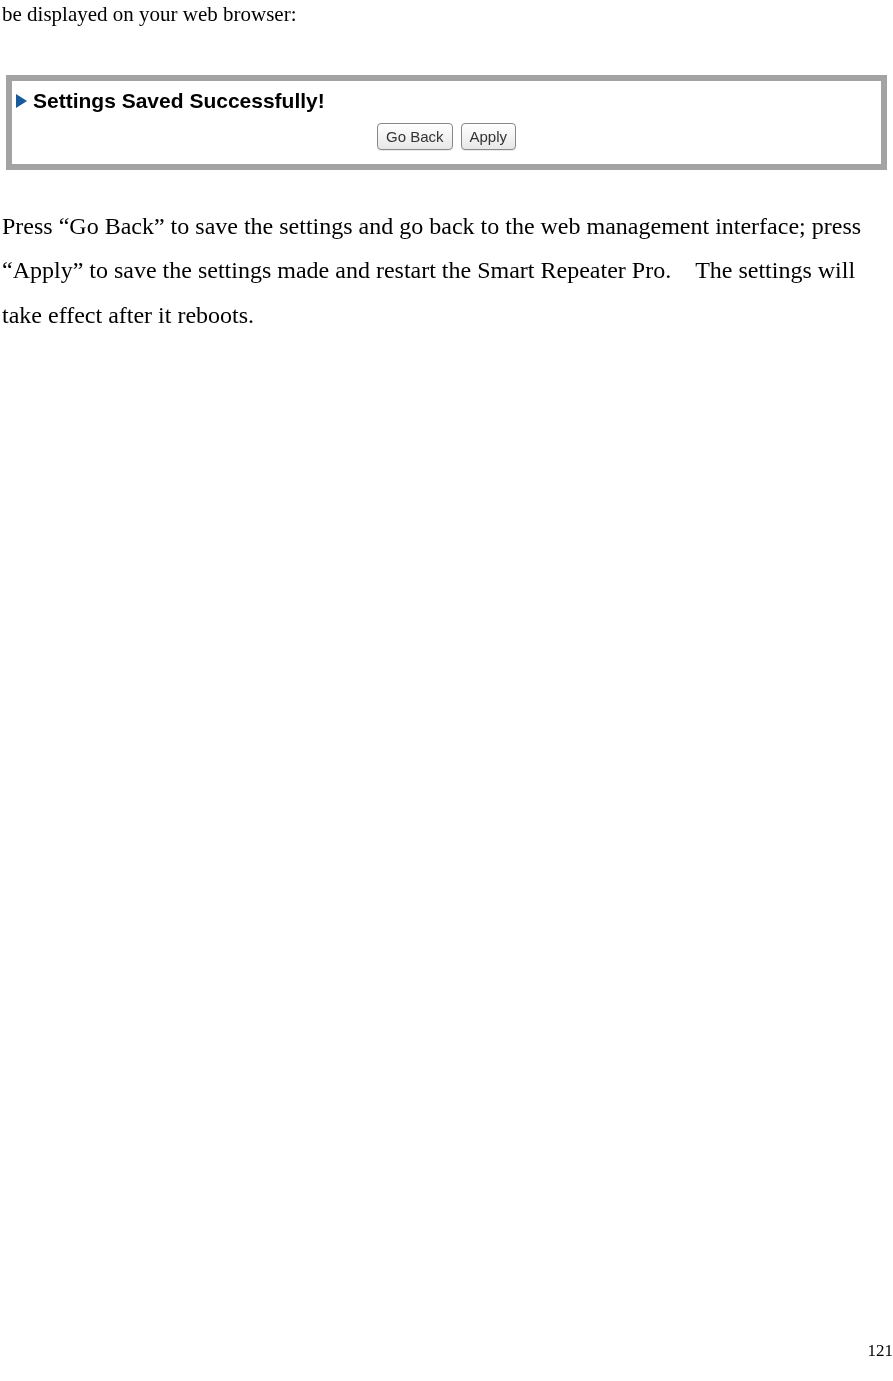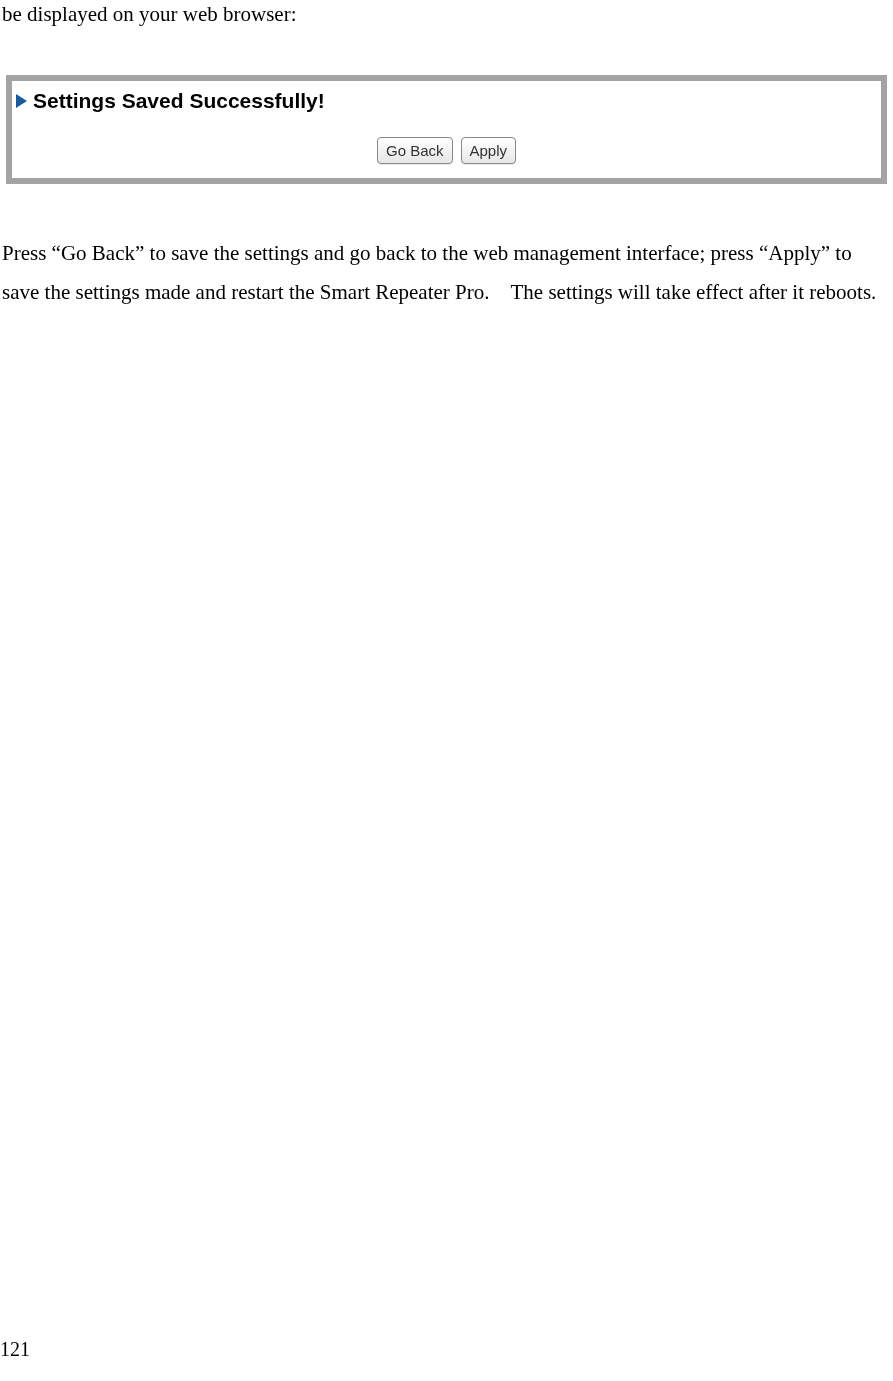--- a/index.html
+++ b/index.html
@@ -48,49 +48,49 @@
     }
     .screenshot-body {
       font-family: Arial, Helvetica, sans-serif;
       font-size: 16px;
       color: #656565;
       line-height: 1.35;
       padding: 30px 18px 10px 18px;
     }
     .button-row {
       text-align: center;
-      margin-top: 18px;
+      margin-top: 4px;
     }
     .ui-button {
       display: inline-block;
       font-family: Arial, Helvetica, sans-serif;
       font-size: 15px;
       color: #333333;
       background: linear-gradient(#ffffff, #e7e7e7);
       border: 1px solid #888888;
       border-radius: 4px;
       padding: 4px 8px;
       margin: 0 2px;
       cursor: pointer;
       box-shadow: 0 1px 0 rgba(0,0,0,0.08);
     }
     .instructions {
-      font-size: 21px;
+      font-size: 24px;
       color: #000000;
       line-height: 1.85;
-      margin-top: 50px;
+      margin-top: 34px;
       padding: 0 2px 0 2px;
     }
     .page-number {
       position: absolute;
       bottom: 20px;
       left: 0;
       right: 0;
-      text-align: left;
-      font-size: 20px;
+      text-align: right;
+      font-size: 17px;
       color: #000000;
       font-family: "Times New Roman", Times, serif;
     }
   </style>
 </head>
 <body>
 
 <div class="intro-text">be displayed on your web browser:</div>
 
 <div class="screenshot">

